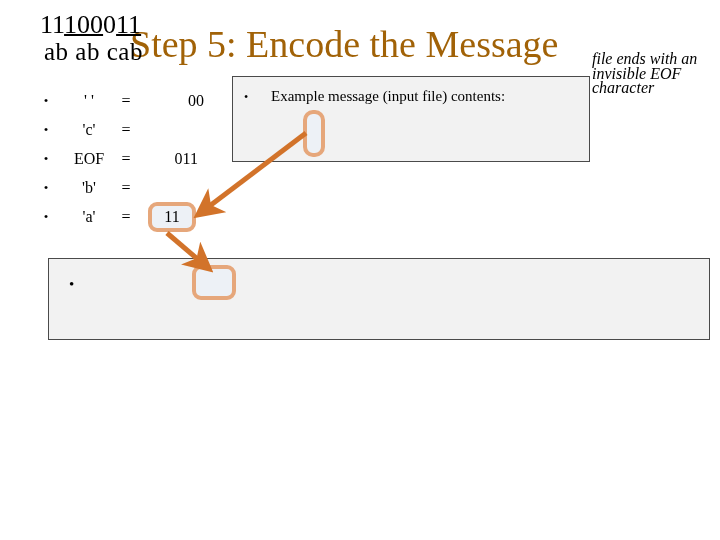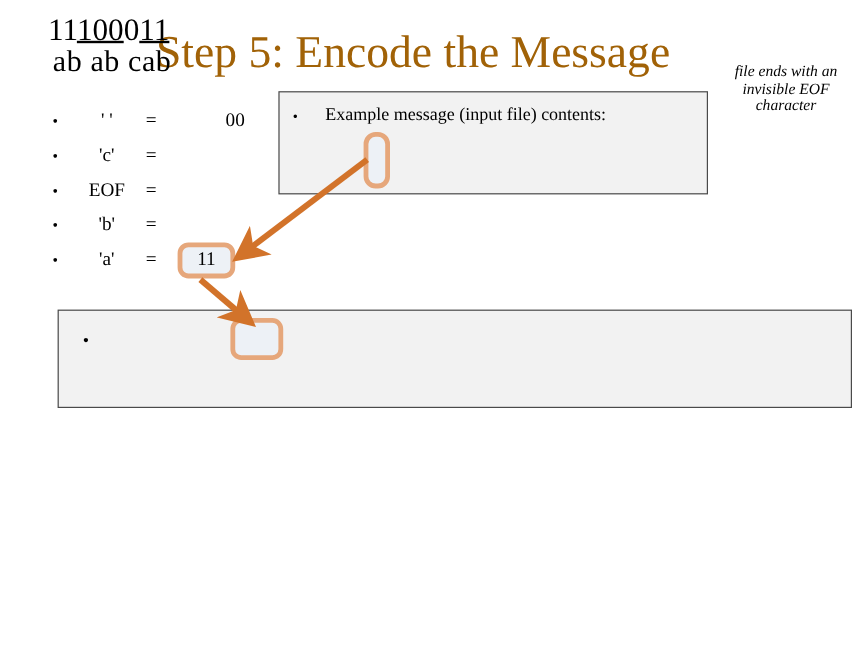--- a/index.html
+++ b/index.html
@@ -34,26 +34,25 @@
     color: #a16207;
     white-space: nowrap;
   }
 
   
   .side-note {
     position: absolute;
     left: 592px;
     top: 52px;
     width: 126px;
-    font-size: 13px;
+    font-size: 16px;
     line-height: 14.5px;
     font-style: italic;
     font-family: "Liberation Serif", "DejaVu Serif", serif;
     color: #000;
-    text-align: center;
   }
 
   
   .code-table {
     position: absolute;
     left: 34px;
     top: 86px;
     width: 200px;
   }
   .code-row {
@@ -257,20 +256,21 @@
     <div class="code-row r1">
       <span class="code-bullet">•</span>
       <span class="code-sym">'c'</span>
       <span class="code-eq">=</span>
     </div>
 
     <div class="code-row r2">
       <span class="code-bullet">•</span>
       <span class="code-sym">EOF</span>
       <span class="code-eq">=</span>
+      <span class="code-bits">011</span>
     </div>
 
     <div class="code-row r3">
       <span class="code-bullet">•</span>
       <span class="code-sym">'b'</span>
       <span class="code-eq">=</span>
     </div>
 
     <div class="code-row r4">
       <span class="code-bullet">•</span>

